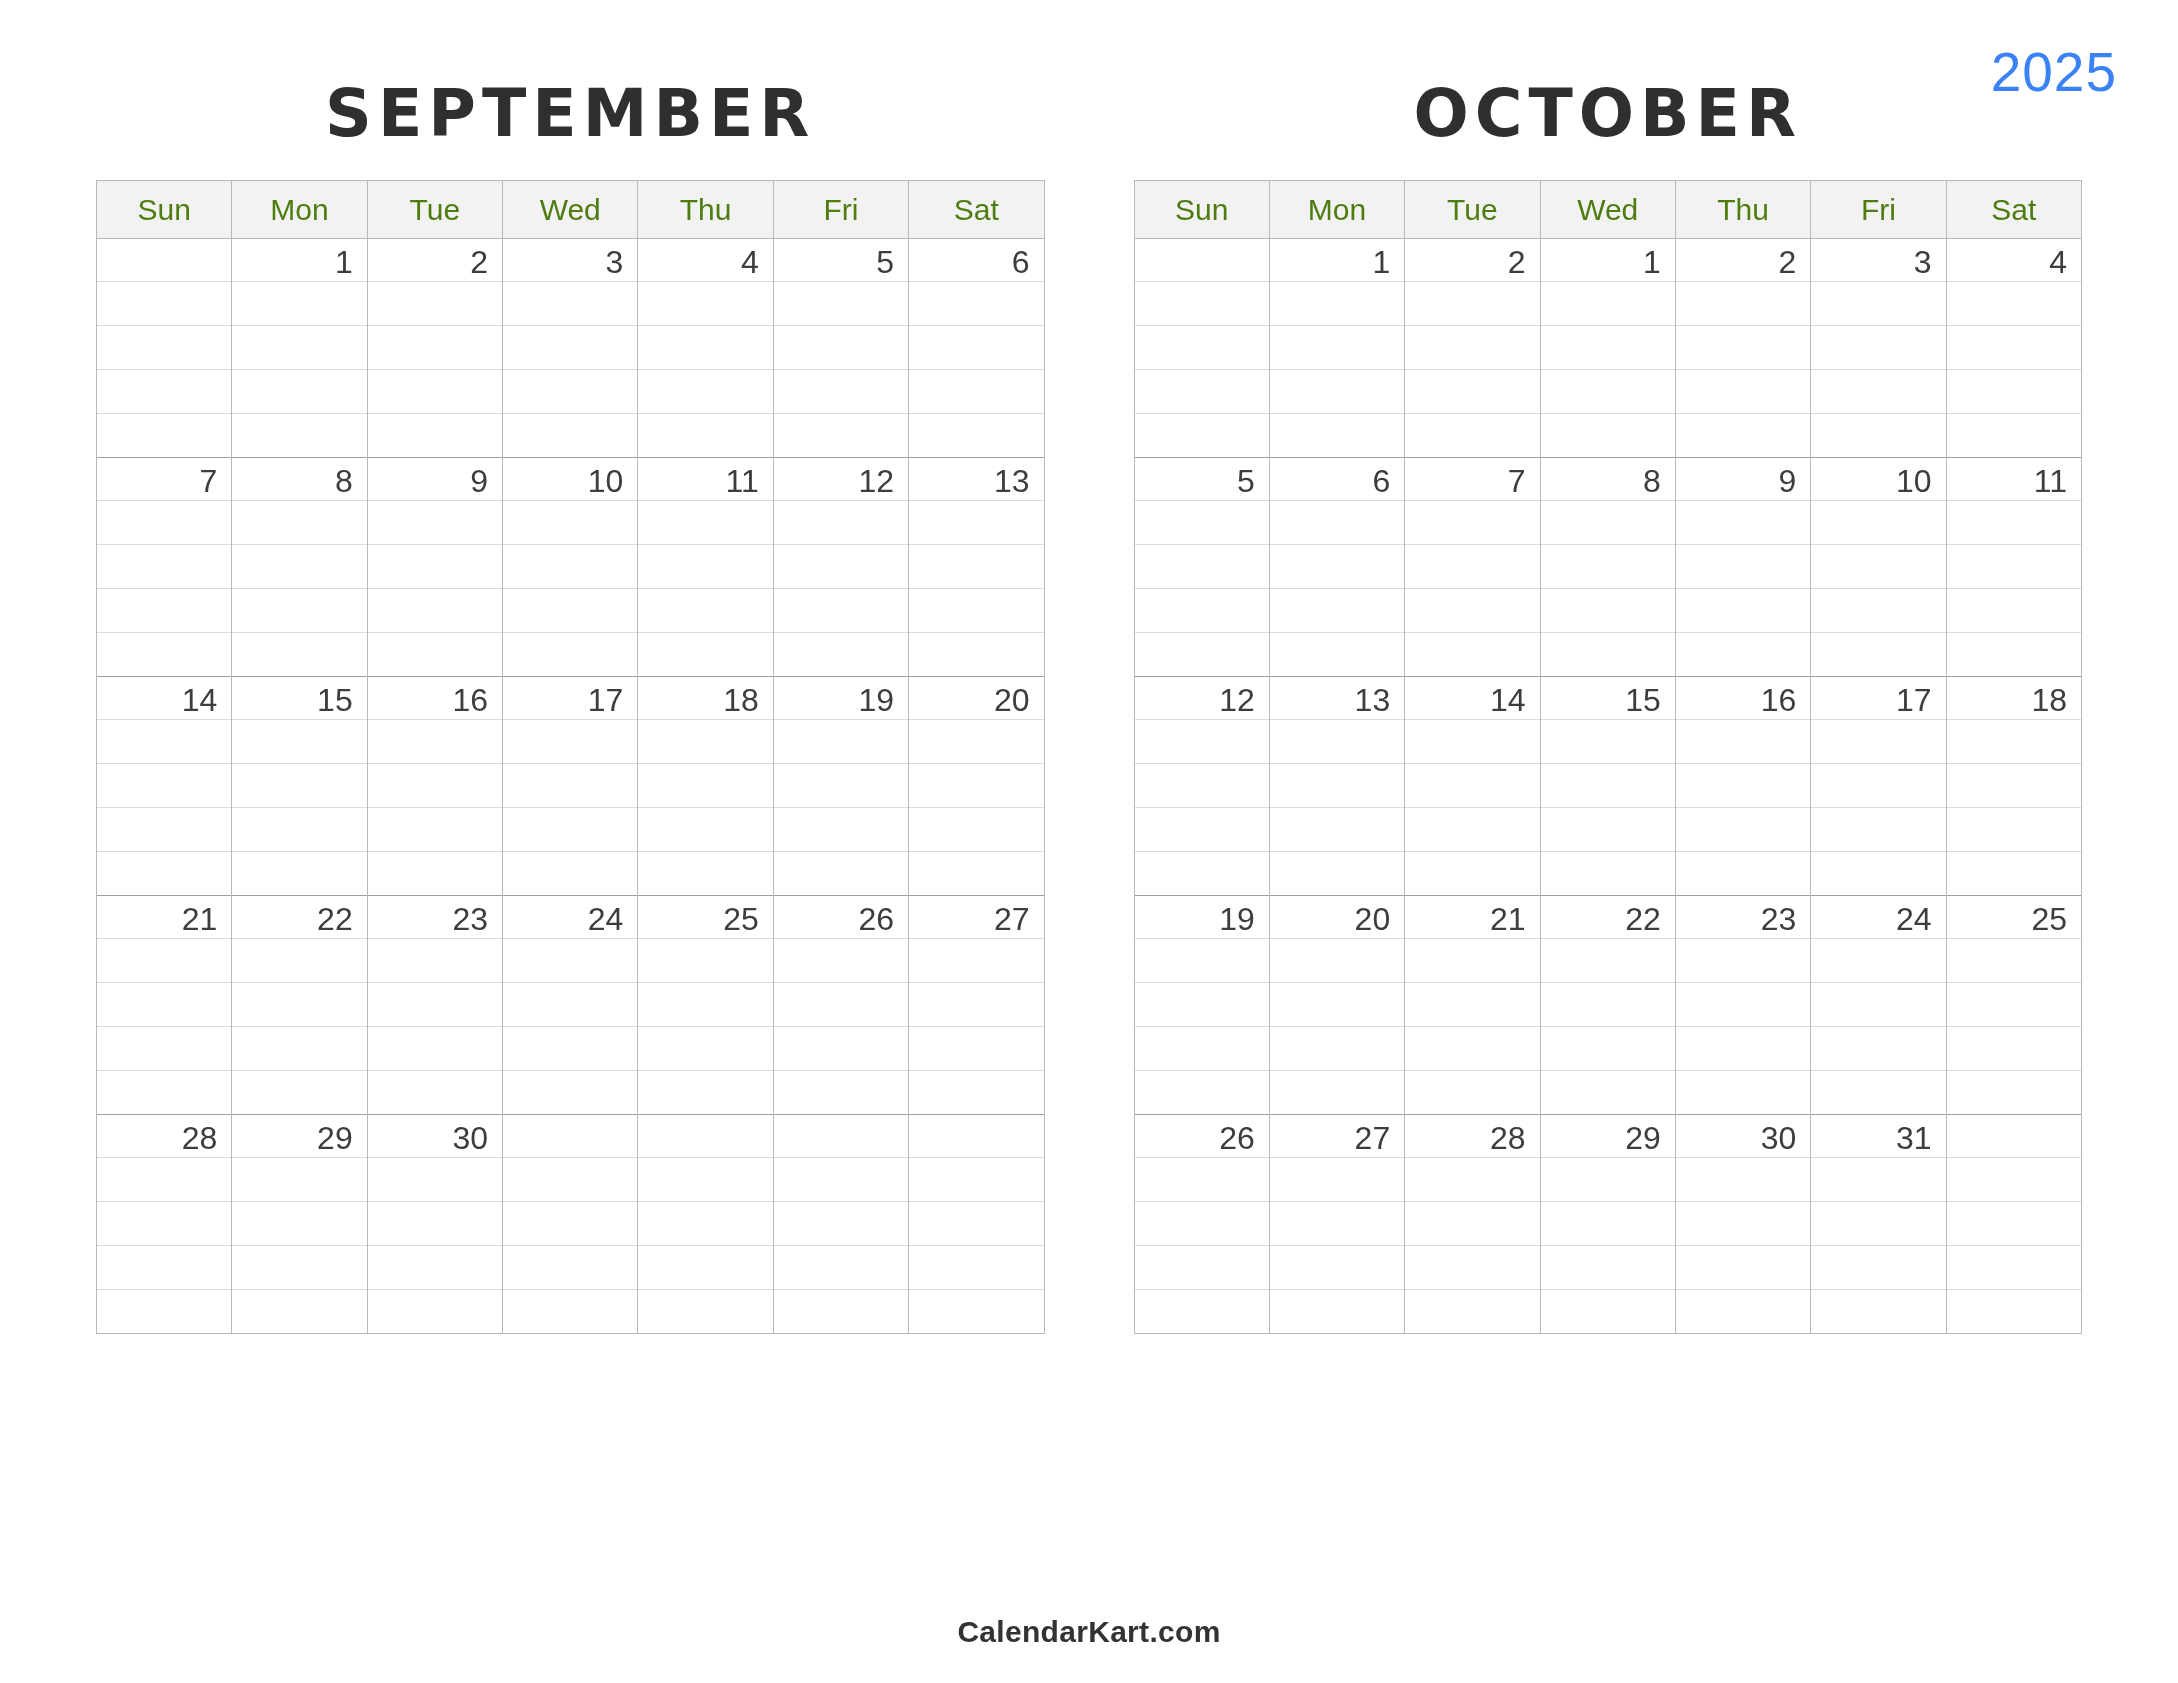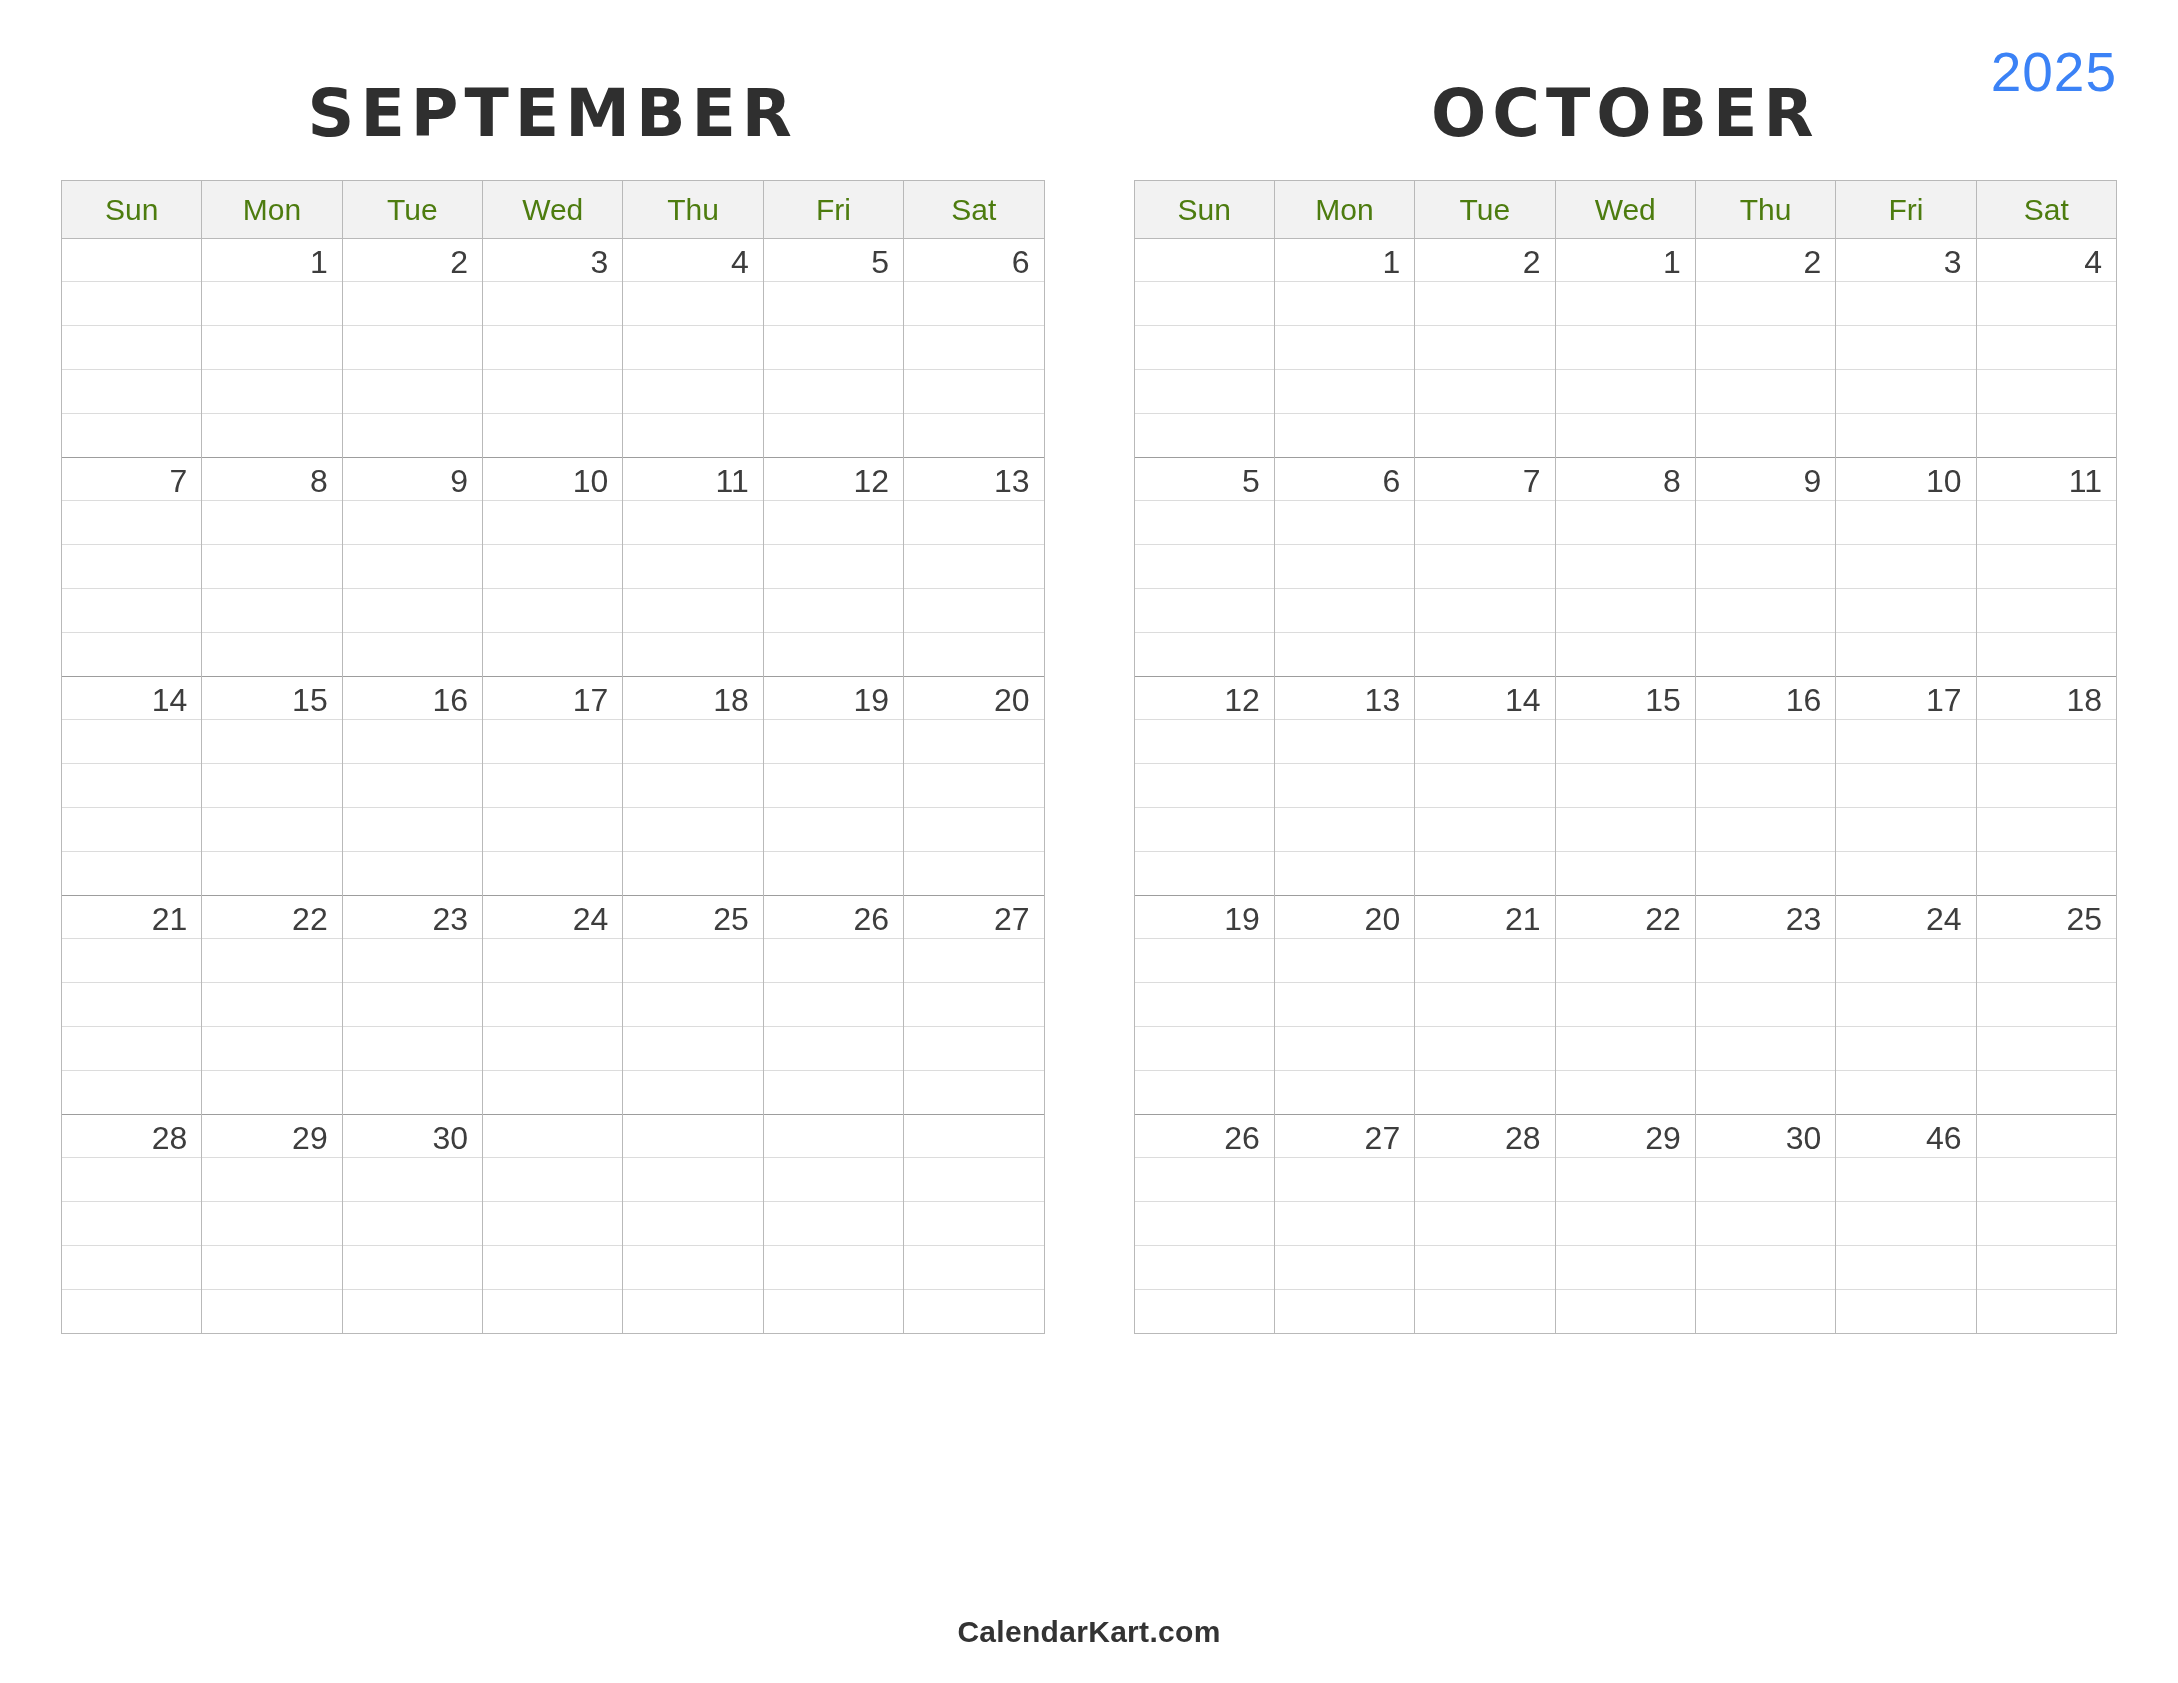--- a/index.html
+++ b/index.html
@@ -31,21 +31,21 @@
     font-size: 55px;
     letter-spacing: 1px;
     color: #3b82f6;
     font-family: "Liberation Sans", sans-serif;
   }
 
   .months {
     display: flex;
     flex-direction: row;
     gap: 89px;
-    padding: 0 61px;
+    padding: 0 96px;
     padding-top: 69px;
     box-sizing: border-box;
   }
 
   .month {
     flex: 1 1 0;
     display: flex;
     flex-direction: column;
   }
 
@@ -718,21 +718,21 @@
             <td class="day">
                 <span class="num">28</span>
               </td>
             <td class="day">
                 <span class="num">29</span>
               </td>
             <td class="day">
                 <span class="num">30</span>
               </td>
             <td class="day">
-                <span class="num">46</span>
+                <span class="num">31</span>
               </td>
             <td class="day">
                 <span class="num"></span>
               </td>
           </tr>
           <tr class="lines">
               <td></td>
               <td></td>
               <td></td>
               <td></td>

